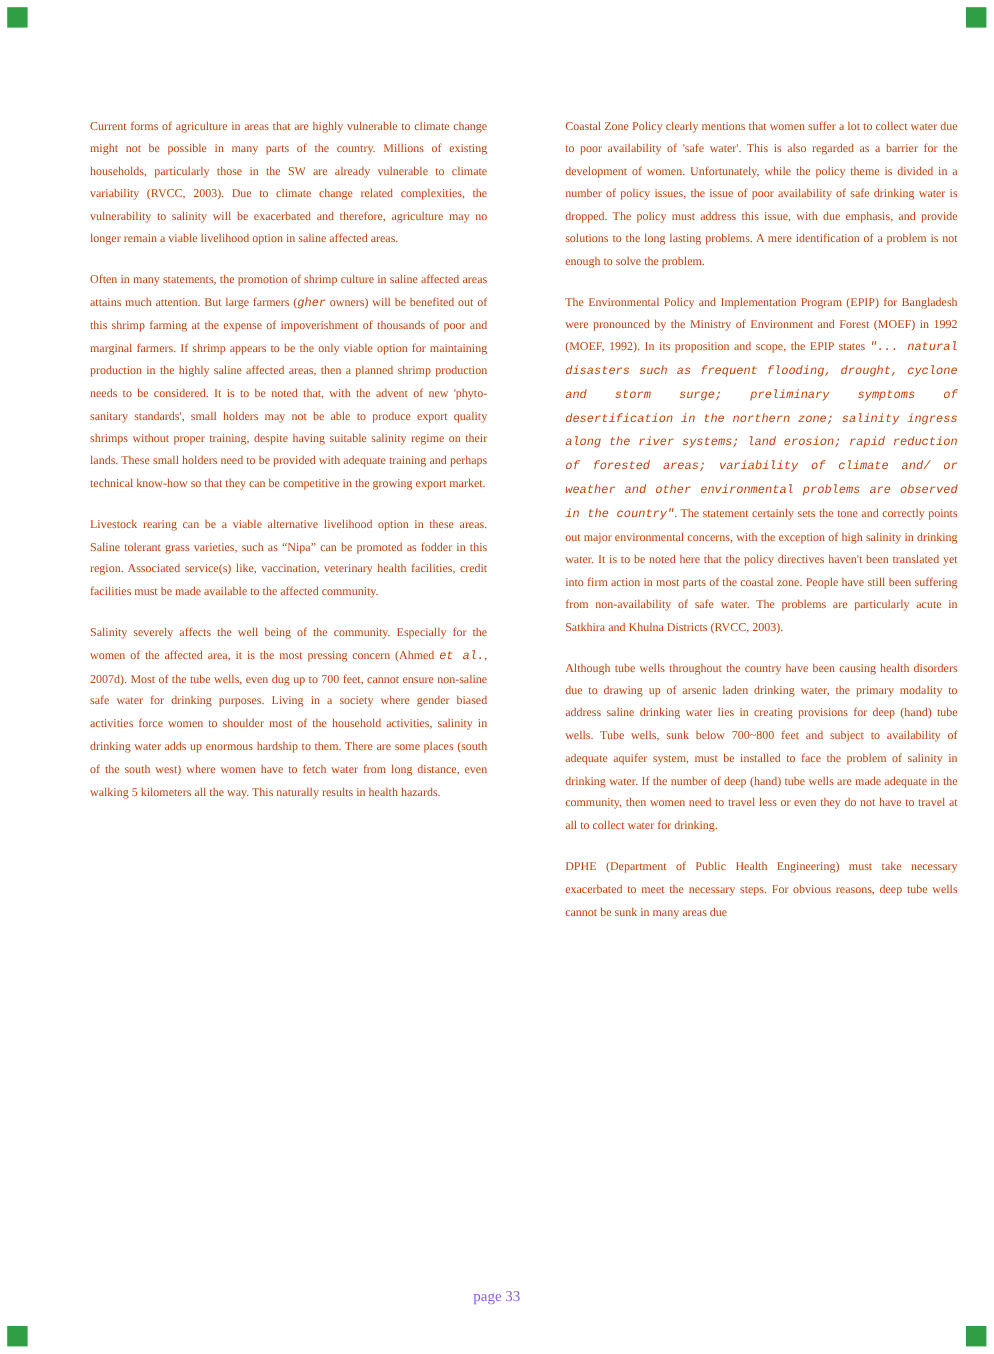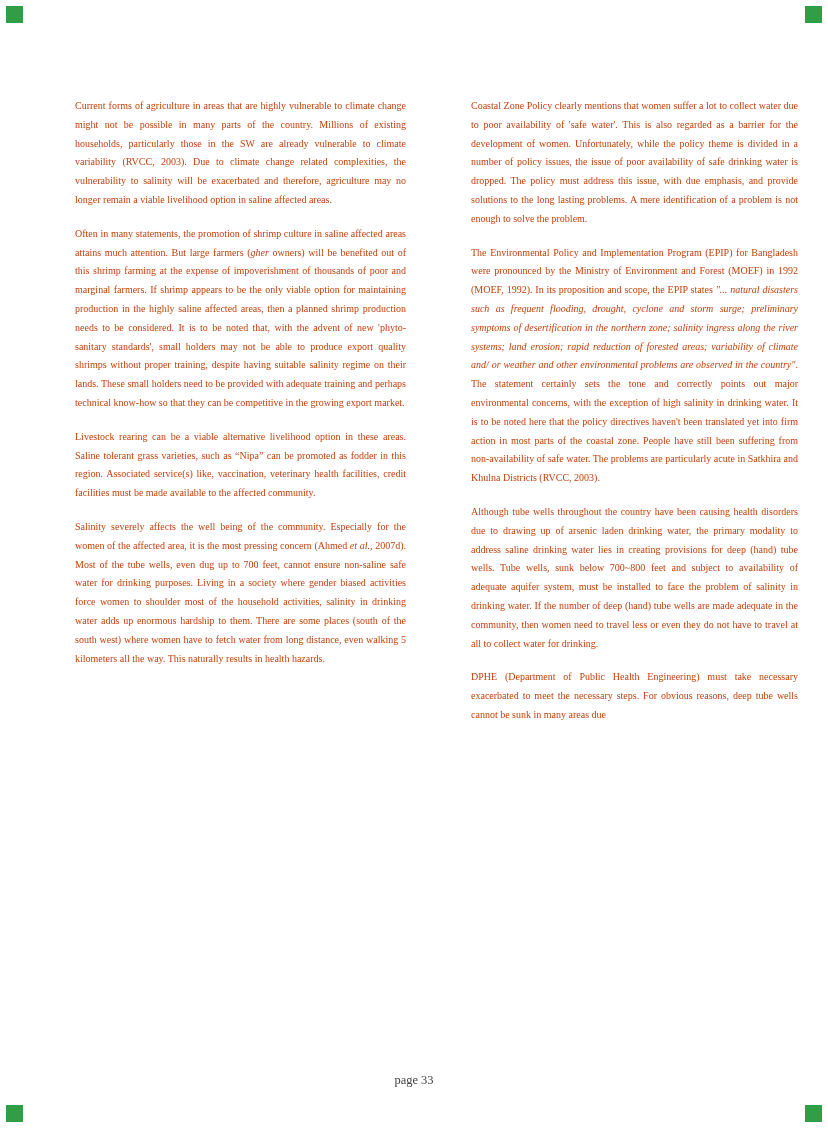--- a/index.html
+++ b/index.html
@@ -18,27 +18,27 @@
   #col-left  { left: 75px;  width: 331px; }
   #col-right { left: 427px; width: 327px; margin-left: 44px; }
   .column p {
     margin: 0 0 15px 0;
     font-size: 10px;
     line-height: 18.8px;
     text-align: justify;
     color: #c2410c;
     text-justify: inter-word;
   }
-  .it { font-style: italic; }
+  .it { font-style: italic; font-family: Liberation Mono, monospace; }
   .footer {
     position: absolute;
     left: 0; right: 0; top: 1073px;
     text-align: center;
     font-size: 12.5px;
-    color: #404040;
+    color: #8b5cf6;
   }
   .corner {
     position: absolute;
     width: 17px; height: 17px;
   }
   .corner.tl { left: 6px;  top: 6px; }
   .corner.tr { right: 6px; top: 6px; }
   .corner.bl { left: 6px;  bottom: 6px; }
   .corner.br { right: 6px; bottom: 6px; }
 </style>

